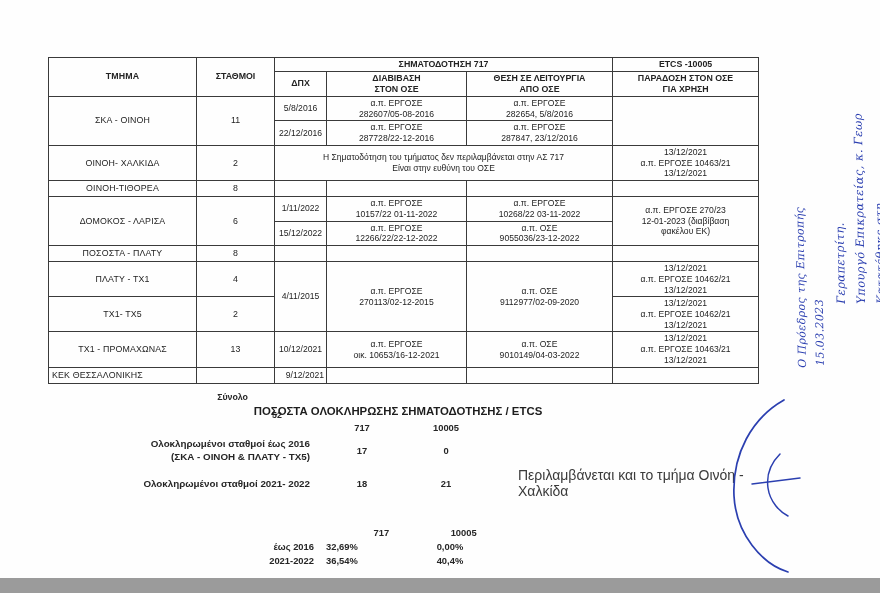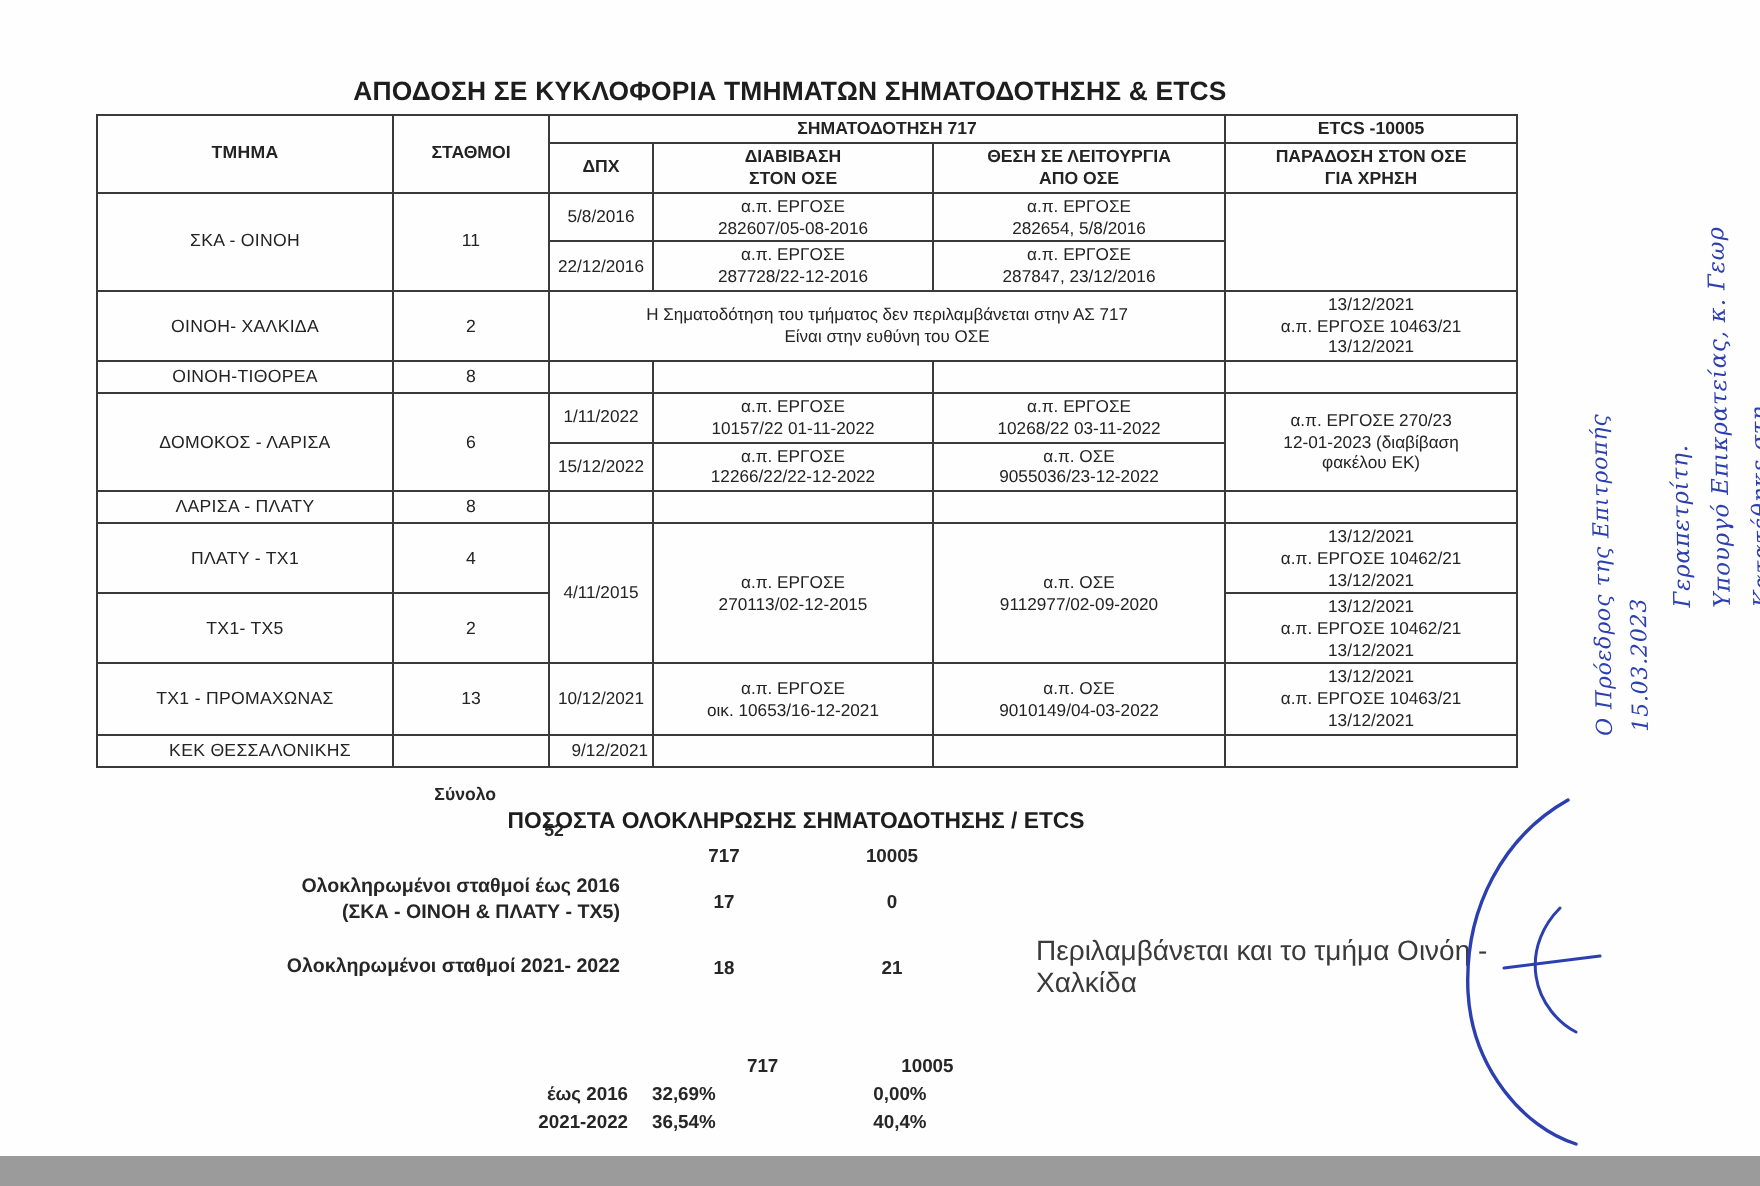--- a/index.html
+++ b/index.html
@@ -173,21 +173,20 @@
   .hw3 { left: 108px; top: 8px;   transform: rotate(-91deg); }
   .hw4 { left: 88px;  top: 70px;  transform: rotate(-91deg); font-size: 11px; }
   .hw5 { left: 70px;  top: 72px;  transform: rotate(-91deg); font-size: 11px; }
   #sigwrap { position: absolute; left: -4px; top: 96px; }
 </style>
 </head>
 <body>
 
 <div id="scan">
 
-  <div class="doc-title">ΑΠΟΔΟΣΗ ΣΕ ΚΥΚΛΟΦΟΡΙΑ ΤΜΗΜΑΤΩΝ ΣΗΜΑΤΟΔΟΤΗΣΗΣ &amp; ETCS</div>
 
   <table class="grid">
     <colgroup>
       <col class="c-seg">
         <col class="c-sta">
         <col class="c-dpx">
       <col class="c-dia">
         <col class="c-thes">
         <col class="c-etcs">
     </colgroup>
@@ -291,21 +290,21 @@
           <span class="refline">α.π. ΕΡΓΟΣΕ</span>
           <span class="refline">12266/22/22-12-2022</span>
         </td>
         <td>
           <span class="refline">α.π. ΟΣΕ</span>
           <span class="refline">9055036/23-12-2022</span>
         </td>
       </tr>
 
       <tr class="thin-row">
-        <td class="seg-name">ΛΑΡΙΣΑ - ΠΛΑΤΥ</td>
+        <td class="seg-name">ΠΟΣΟΣΤΑ - ΠΛΑΤΥ</td>
         <td class="num">8</td>
         <td></td>
         <td></td>
         <td></td>
         <td></td>
       </tr>
 
       <tr>
         <td class="seg-name">ΠΛΑΤΥ - ΤΧ1</td>
         <td class="num">4</td>
@@ -348,21 +347,21 @@
           <span class="refline">9010149/04-03-2022</span>
         </td>
         <td>
           <span class="refline">13/12/2021</span>
           <span class="refline">α.π. ΕΡΓΟΣΕ 10463/21</span>
           <span class="refline">13/12/2021</span>
         </td>
       </tr>
 
       <tr class="thin-row">
-        <td class="seg-name" style="text-align:center;padding-left:17px">ΚΕΚ ΘΕΣΣΑΛΟΝΙΚΗΣ</td>
+        <td class="seg-name" style="text-align:left;padding-left:3px">ΚΕΚ ΘΕΣΣΑΛΟΝΙΚΗΣ</td>
         <td class="num"></td>
         <td style="text-align:right;padding-right:2px">9/12/2021</td>
         <td></td>
         <td></td>
         <td></td>
       </tr>
 
     </tbody>
   </table>
 

